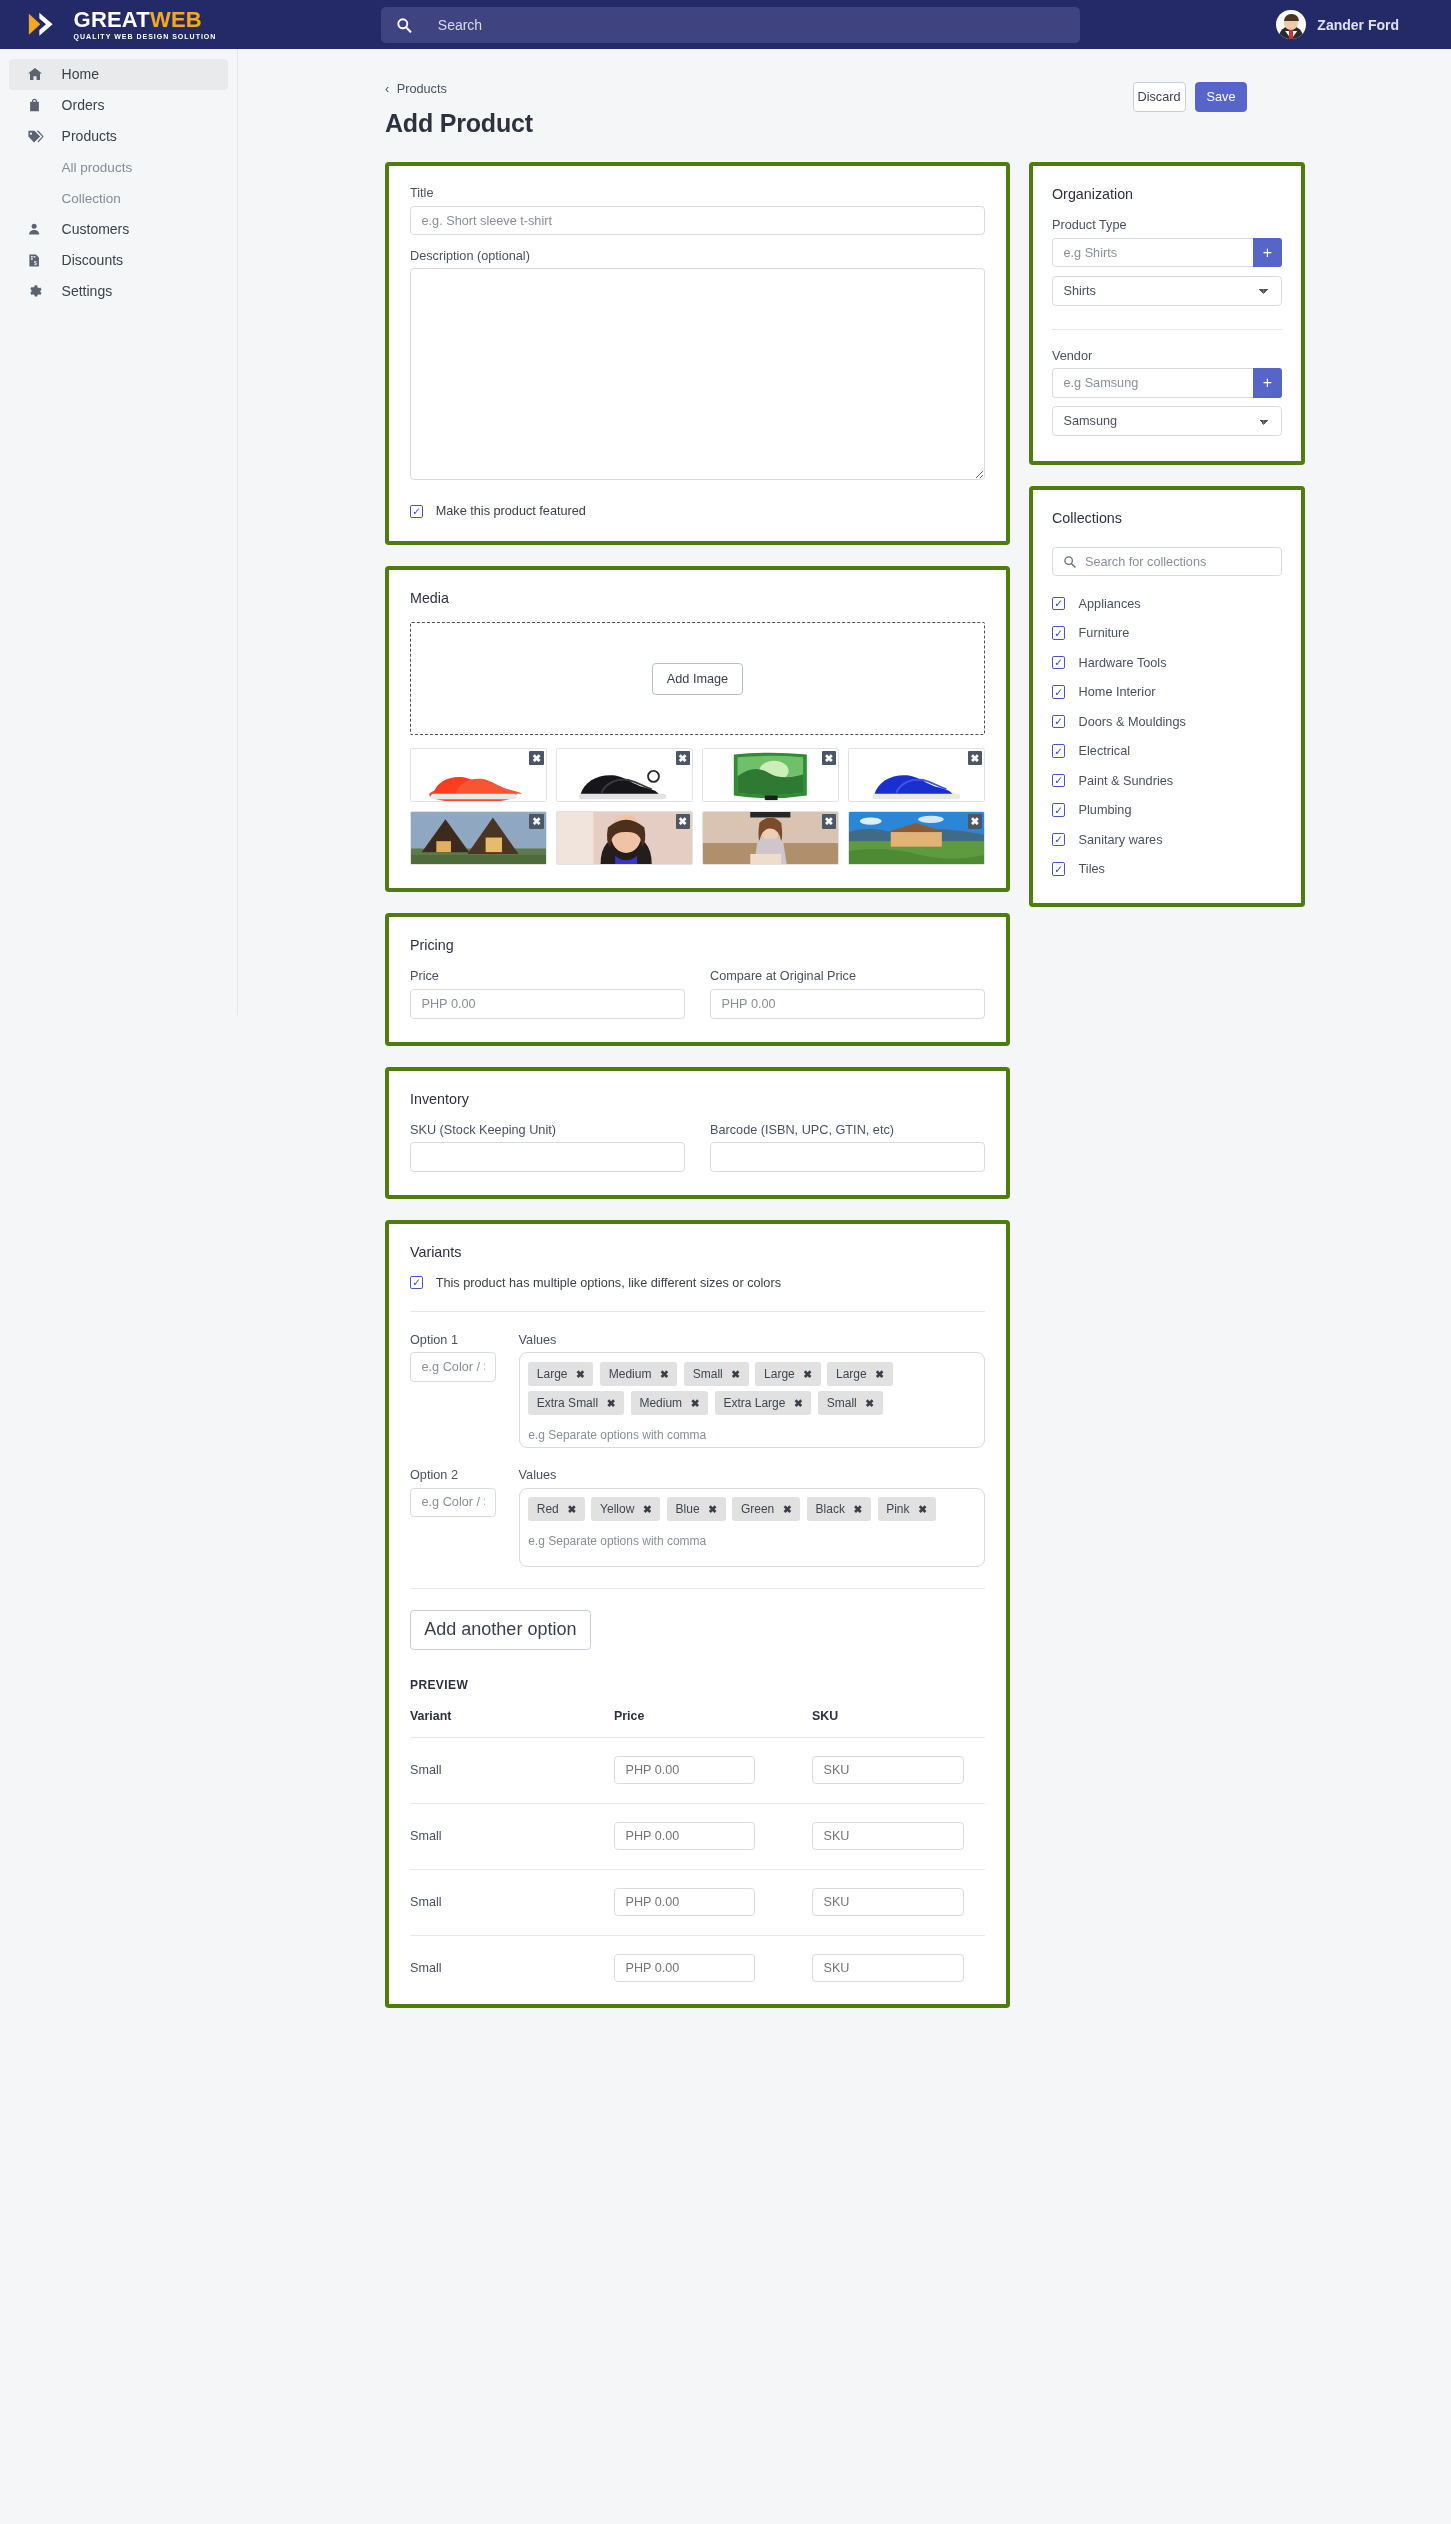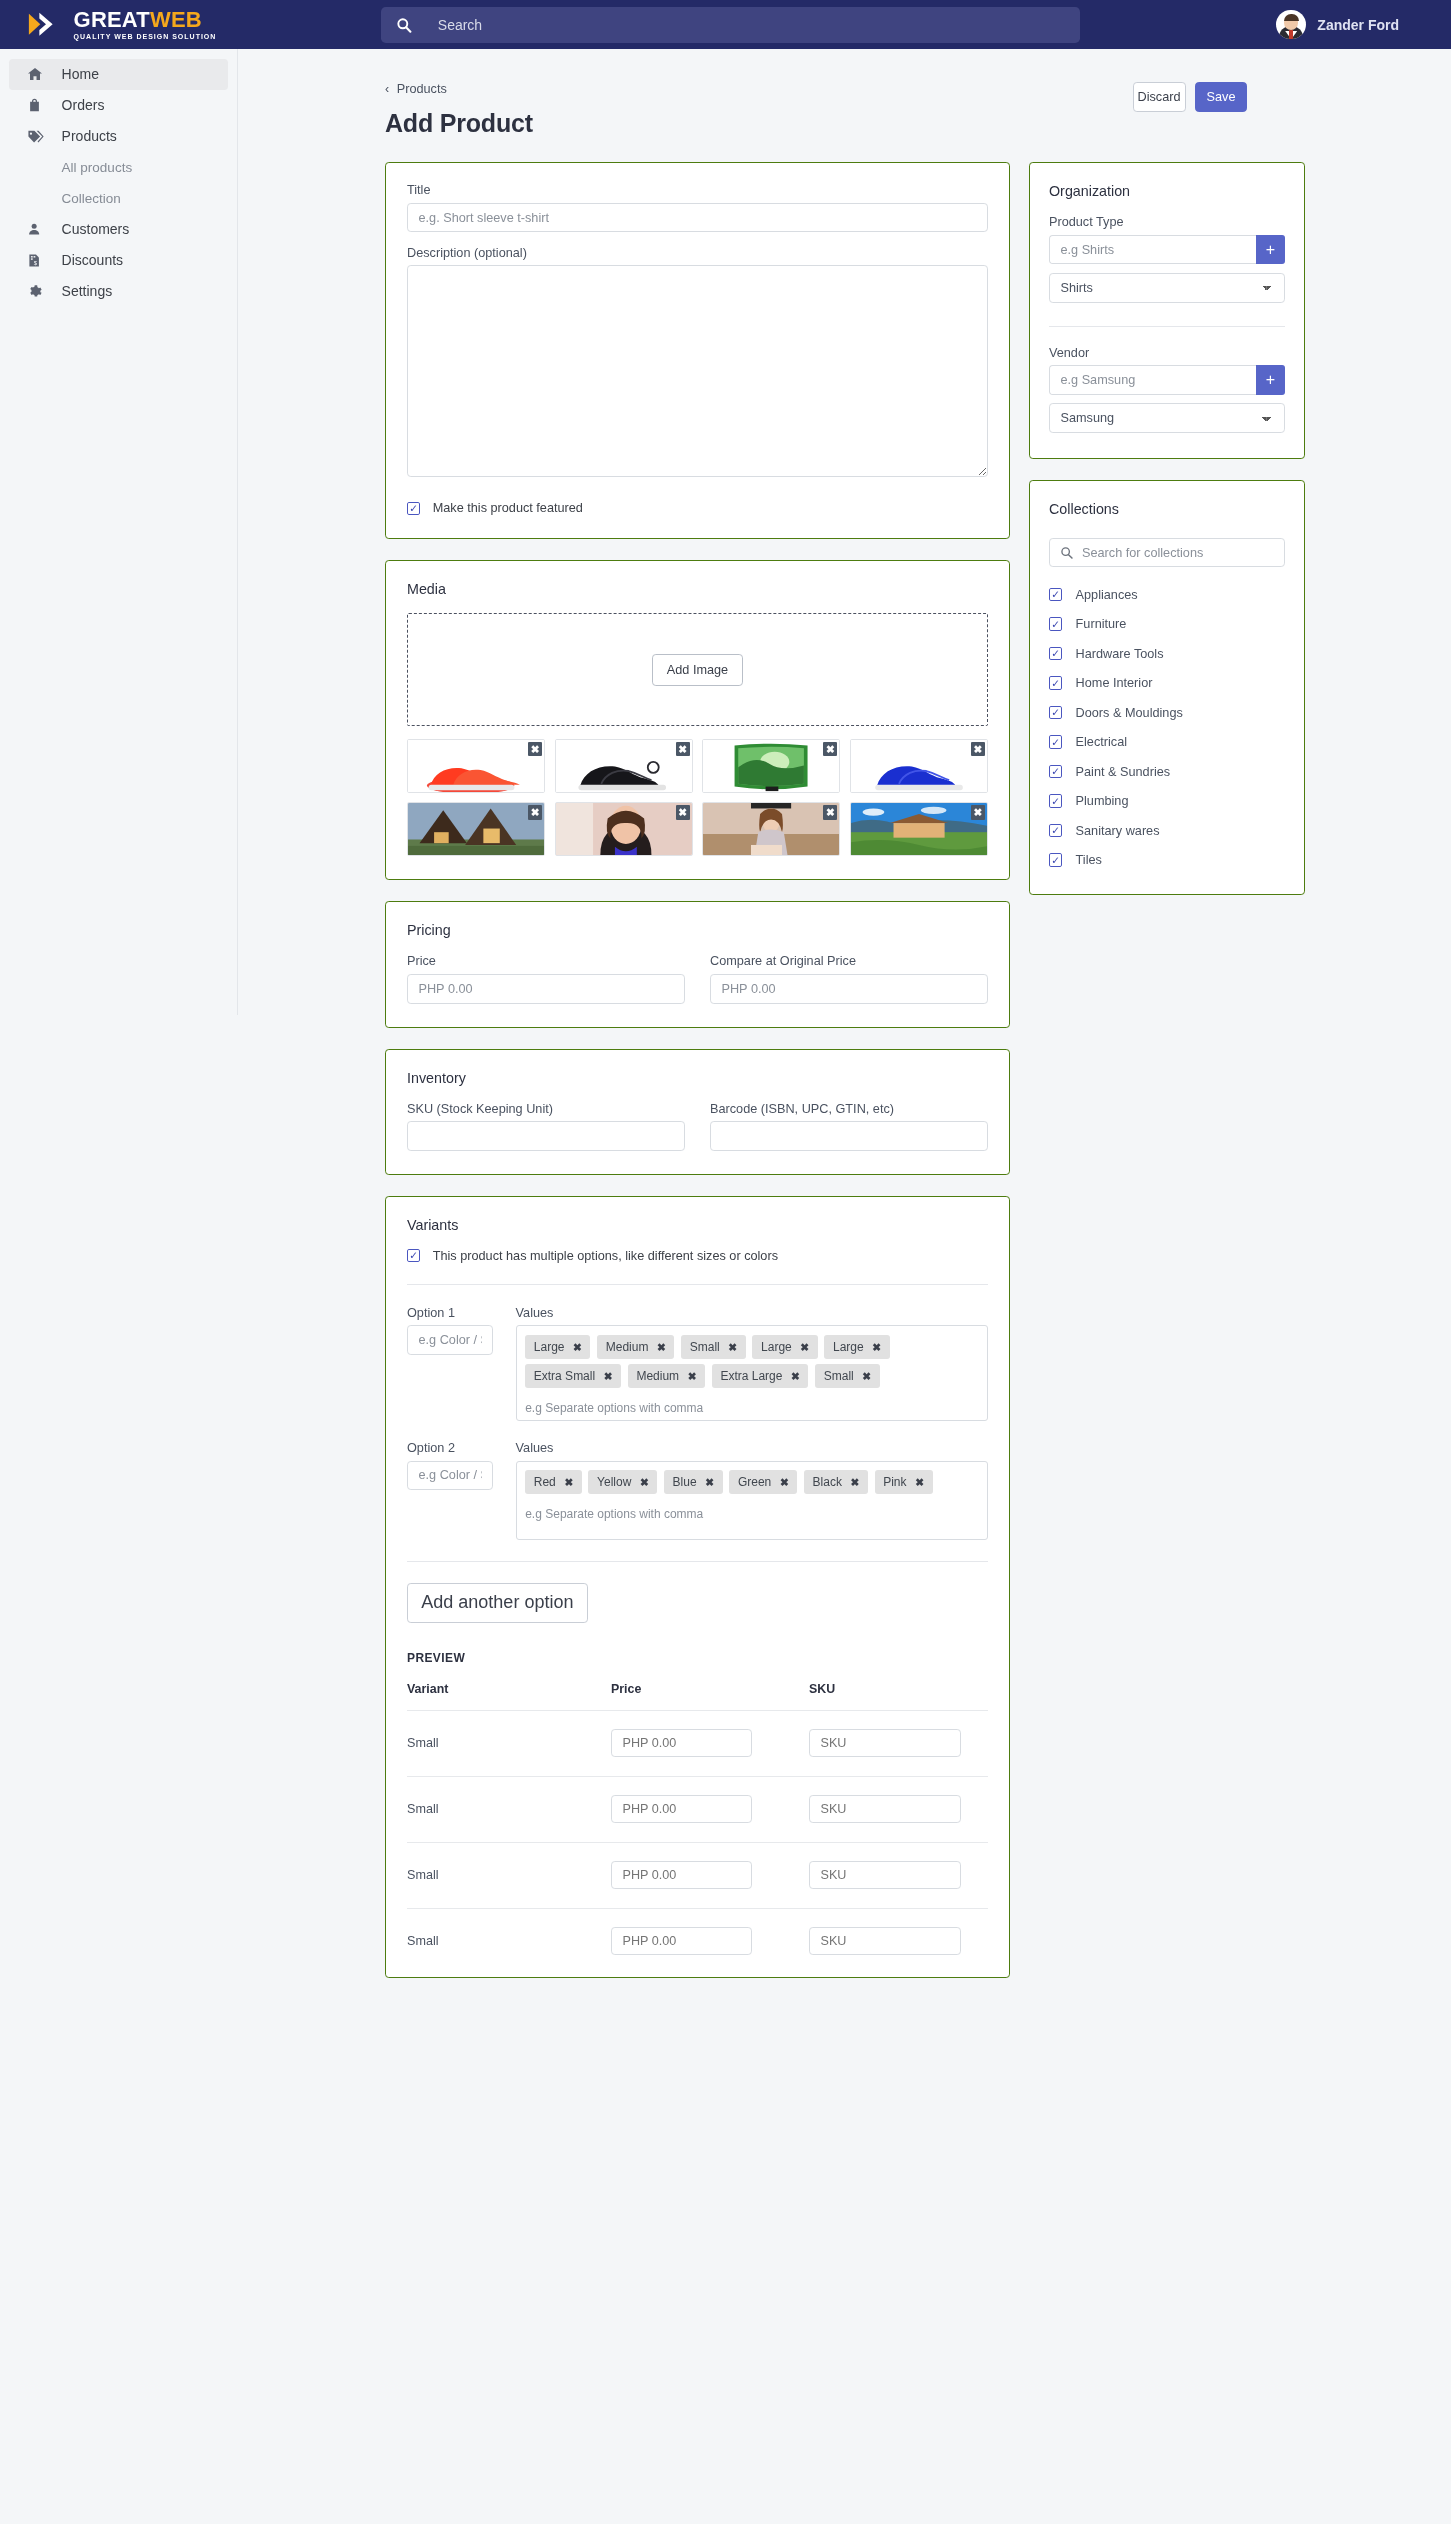--- a/index.html
+++ b/index.html
@@ -69,21 +69,21 @@
     height: 29.5px; border-radius: 3.8px; font-size: 12.7px; display: flex;
     align-items: center; justify-content: center; cursor: pointer;
   }
   .btn-discard { width: 53px; background: #fff; border: 1px solid #c9ced6; color: #3a3f4a; }
   .btn-save { width: 52px; background: #5765c8; color: #fff; border: 1px solid #5765c8; }
 
   .cols { display: flex; padding: 24px 0 0 147px; gap: 19px; }
   .col-main { width: 625px; display: flex; flex-direction: column; gap: 21px; }
   .col-side { width: 276px; display: flex; flex-direction: column; gap: 21px; }
 
-  .card { background: #fff; border: 1px solid #4d7c0f; border-radius: 3.8px; padding: 20px 21px 23px 21px; }
+  .card { background: #fff; border: 4px solid #4d7c0f; border-radius: 3.8px; padding: 20px 21px 23px 21px; }
   .card-title { font-size: 14.3px; font-weight: normal; color: #2d3140; margin-bottom: 16px; }
 
   .fld-label { font-size: 12.7px; color: #4a5260; margin-bottom: 5.7px; display:block; }
   .inp {
     width: 100%; height: 29.5px; border: 1px solid #d8dce1; border-radius: 3.8px;
     padding: 0 10.5px; font-size: 12.7px; color: #c2410c; background: #fff;
     font-family: "Liberation Sans", sans-serif;
   }
   .inp::placeholder { color: #8a9099; }
   .ta {
@@ -117,21 +117,21 @@
   .thumb .art { position: absolute; inset: 0; }
 
   
   .two { display: grid; grid-template-columns: 1fr 1fr; gap: 25px; }
 
   
   .divider { height: 1px; background: #e5e7eb; margin: 21px 0; }
   .opt-row { display: grid; grid-template-columns: 86px 1fr; gap: 14px; }
   .opt-left { width: 86px; }
   .opt-values { margin-left: 8.6px; }
-  .tagbox { border: 1px solid #d8dce1; border-radius: 3px; padding: 8.6px 8.6px 4.8px 8.6px; min-height: 79px; }
+  .tagbox { border: 1px solid #d8dce1; border-radius: 8px; padding: 8.6px 8.6px 4.8px 8.6px; min-height: 79px; }
   .tags { display: flex; flex-wrap: wrap; gap: 5.7px 6.7px; }
   .tag {
     background: #e1e1e1; border-radius: 2.9px; padding: 4.8px 8.6px; font-size: 12px;
     color: #41474f; display: flex; align-items: center; gap: 8.6px;
   }
   .tag .tx { font-weight: bold; font-size: 10.5px; color: #3a3f4a; cursor: pointer; }
   .taghint { font-size: 12px; color: #8a9099; margin-top: 13.3px; }
   .btn-addopt {
     border: 1px solid #c9ced6; background: #fff; border-radius: 3.8px;
     padding: 8.6px 13.3px; font-size: 18px; color: #3a3f4a; cursor: pointer; display:inline-block;

